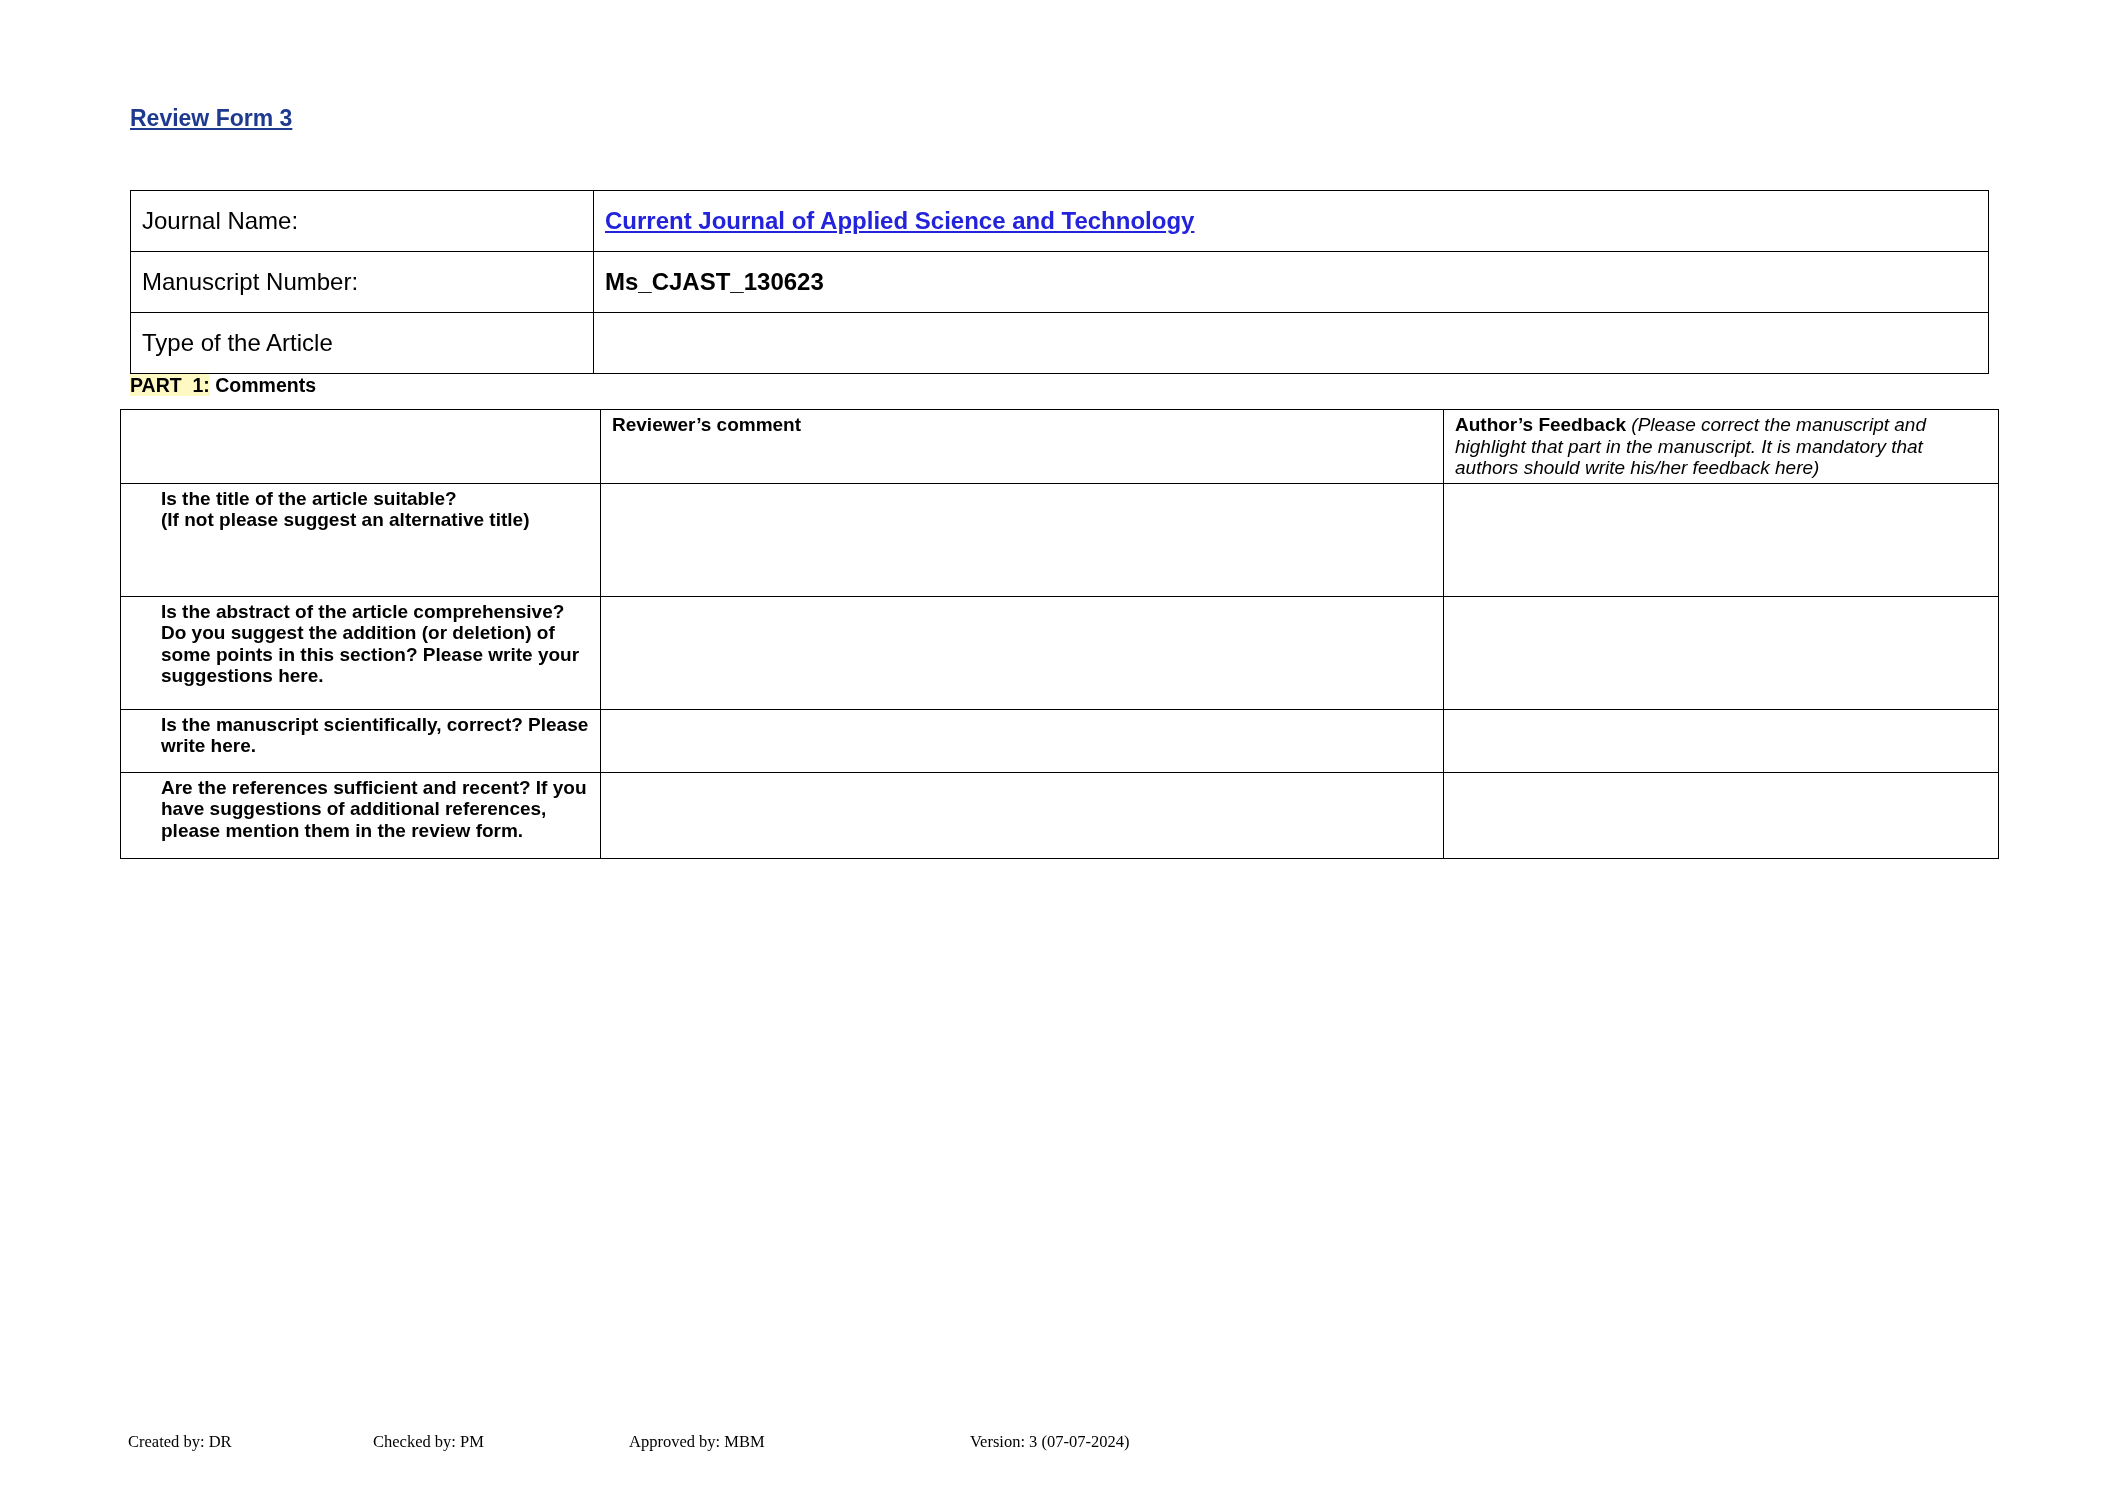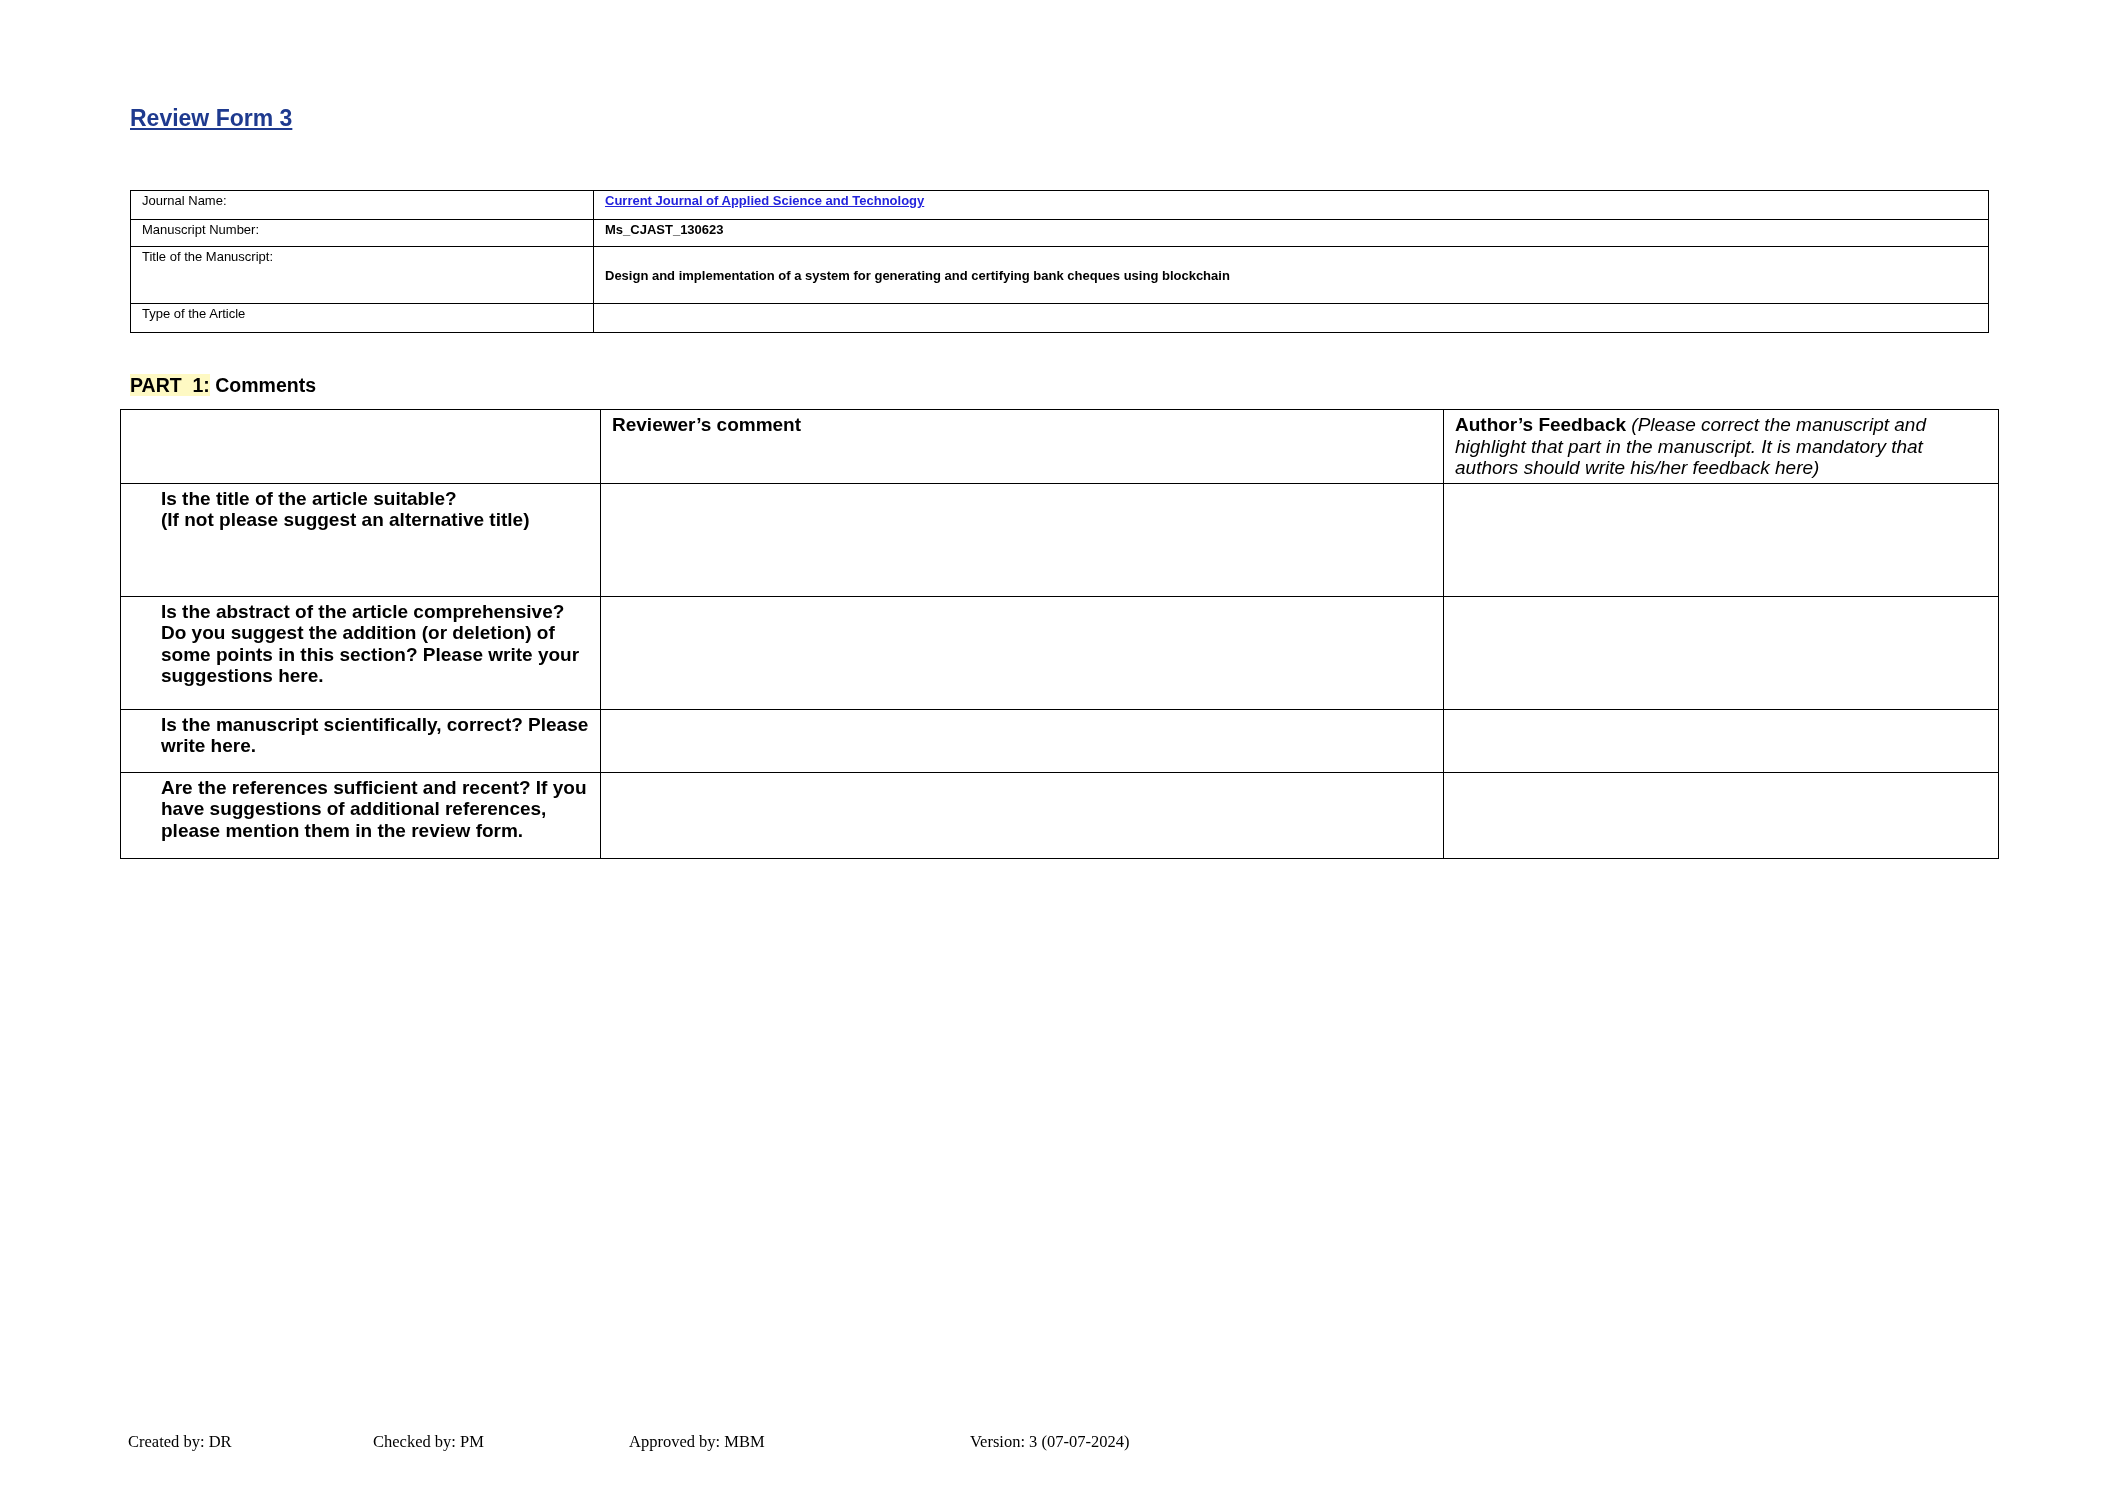--- a/index.html
+++ b/index.html
@@ -29,22 +29,22 @@
   table { border-collapse: collapse; table-layout: fixed; }
   td { border: 1.5px solid #000; vertical-align: top; }
 
   .info-table {
     position: absolute;
     left: 130px;
     top: 190px;
     width: 1859px;
   }
   .info-table td {
-    font-size: 13px;
-    padding: 2px 11px;
+    font-size: 24px;
+    padding: 16px 11px;
   }
   .info-table .col-label { width: 463px; }
   .row-journal td, .row-type td { height: 29px; }
   .row-ms td { height: 27px; }
   .row-title td { height: 57px; }
   .cell-value { font-weight: bold; }
   .cell-value.middle { vertical-align: middle; }
   .link {
     color: #2323dc;
     font-weight: bold;
@@ -118,24 +118,20 @@
   <table class="info-table">
     <tbody>
         <tr class="row-journal">
       <td class="col-label">Journal Name:</td>
       <td><span class="link">Current Journal of Applied Science and Technology</span></td>
     </tr>
     <tr class="row-ms">
       <td class="col-label">Manuscript Number:</td>
       <td class="cell-value">Ms_CJAST_130623</td>
     </tr>
-    <tr class="row-title">
-      <td class="col-label">Title of the Manuscript:</td>
-      <td class="cell-value middle">Design and implementation of a system for generating and certifying bank cheques using blockchain</td>
-    </tr>
     <tr class="row-type">
       <td class="col-label">Type of the Article</td>
       <td></td>
     </tr>
   </tbody>
     </table>
 
   <div class="part-heading"><span class="part-badge">PART  1:</span><span style="white-space:pre;"> Comments</span></div>
 
   <table class="comments-table">

